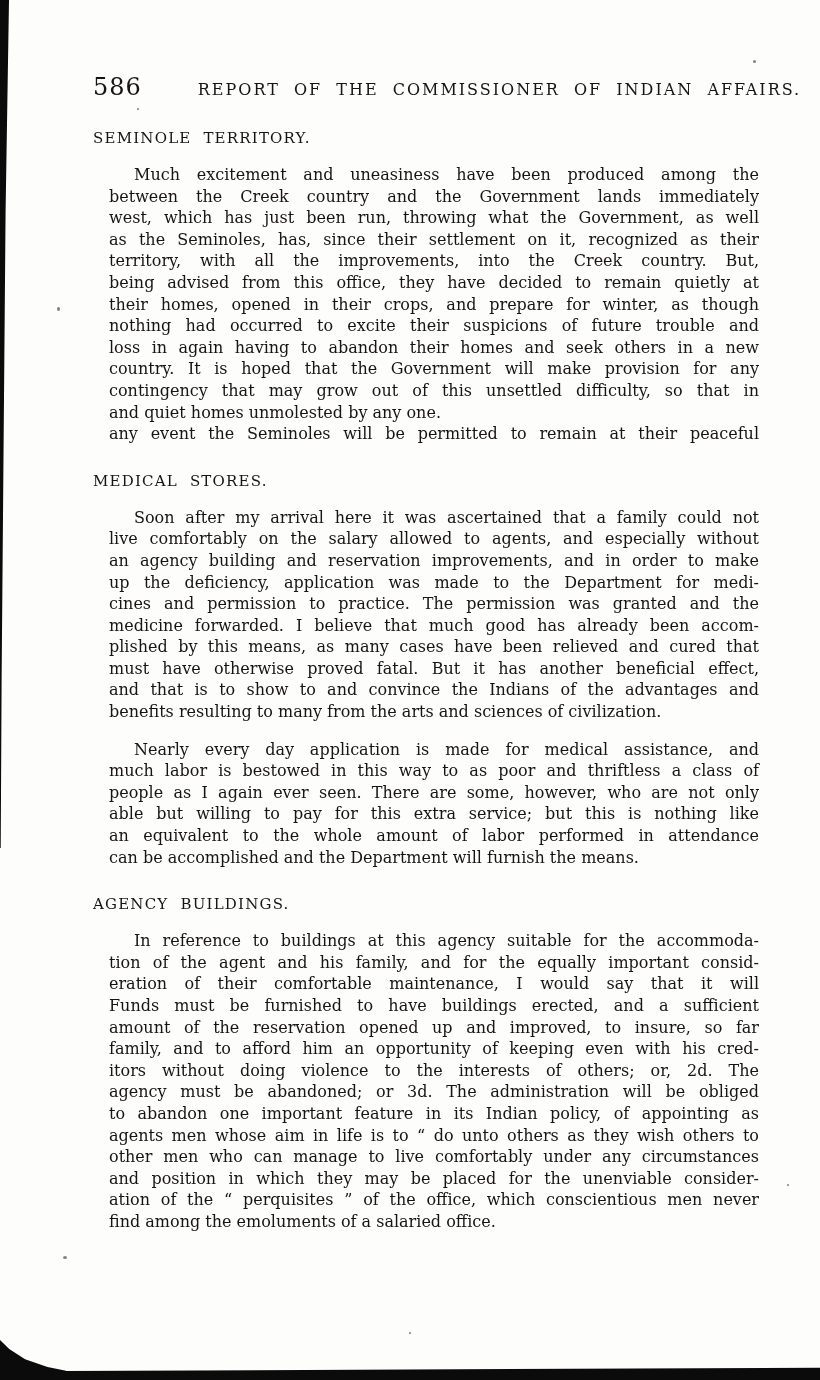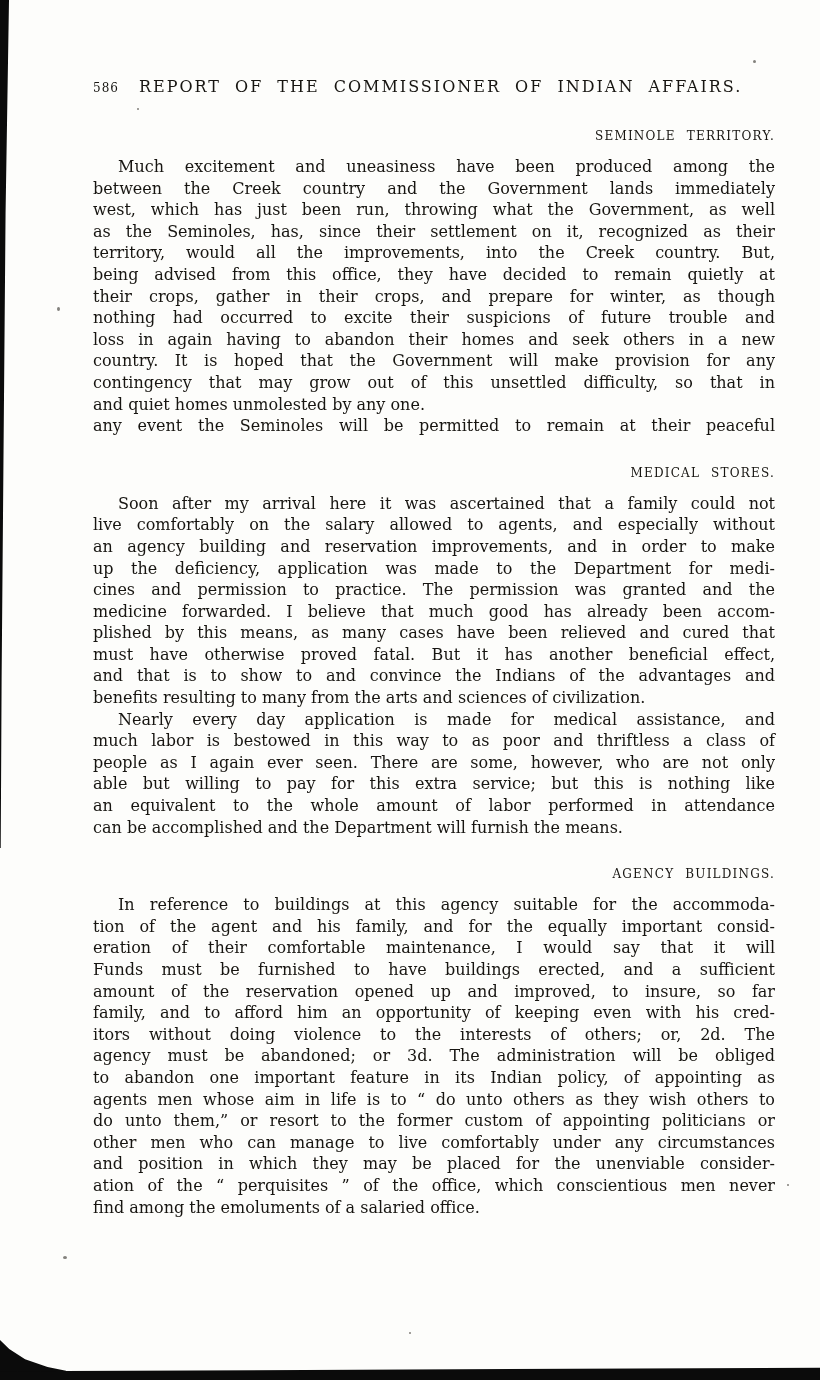--- a/index.html
+++ b/index.html
@@ -18,38 +18,38 @@
     top: 75px;
     width: 682px;
   }
   .running-header {
     display: flex;
     align-items: baseline;
     line-height: 24px;
     white-space: nowrap;
   }
   .page-number {
-    font-size: 12px;
+    font-size: 24px;
     letter-spacing: 1px;
   }
   .running-title {
     font-size: 16px;
     letter-spacing: 2px;
     word-spacing: 7px;
-    margin-left: 20px;
+    margin-left: 56px;
   }
   .section-title {
-    text-align: right;
-    font-size: 12px;
+    text-align: left;
+    font-size: 15px;
     line-height: 20px;
     letter-spacing: 1.2px;
     word-spacing: 6px;
     margin: 26px 0 10px 0;
   }
-  .para { margin: 0; }
+  .para { margin: 16px; }
   .para .line {
     font-size: 16px;
     line-height: 21.6px;
     text-align: justify;
     text-align-last: justify;
     white-space: normal;
   }
   .para .line.last { text-align-last: left; }
   .para .line.first { text-indent: 25px; }
 
@@ -92,23 +92,23 @@
     <span class="running-title">REPORT OF THE COMMISSIONER OF INDIAN AFFAIRS.</span>
   </div>
 
   <div>
     <div class="section-title">SEMINOLE TERRITORY.</div>
     <div class="para">
         <div class="line first">Much excitement and uneasiness have been produced among the</div>
         <div class="line">between the Creek country and the Government lands immediately</div>
         <div class="line">west, which has just been run, throwing what the Government, as well</div>
         <div class="line">as the Seminoles, has, since their settlement on it, recognized as their</div>
-        <div class="line">territory, would all the improvements, into the Creek country.  But,</div>
+        <div class="line">territory, with all the improvements, into the Creek country.  But,</div>
         <div class="line">being advised from this office, they have decided to remain quietly at</div>
-        <div class="line">their crops, gather in their crops, and prepare for winter, as though</div>
+        <div class="line">their homes, opened in their crops, and prepare for winter, as though</div>
         <div class="line">nothing had occurred to excite their suspicions of future trouble and</div>
         <div class="line">loss in again having to abandon their homes and seek others in a new</div>
         <div class="line">country.  It is hoped that the Government will make provision for any</div>
         <div class="line">contingency that may grow out of this unsettled difficulty, so that in</div>
         <div class="line last">and quiet homes unmolested by any one.</div>
         <div class="line">any event the Seminoles will be permitted to remain at their peaceful</div>
       </div>
   </div>
 
   <div>
@@ -141,21 +141,20 @@
         <div class="line first">In reference to buildings at this agency suitable for the accommoda-</div>
         <div class="line">tion of the agent and his family, and for the equally important consid-</div>
         <div class="line">eration of their comfortable maintenance, I would say that it will</div>
         <div class="line">Funds must be furnished to have buildings erected, and a sufficient</div>
         <div class="line">amount of the reservation opened up and improved, to insure, so far</div>
         <div class="line">family, and to afford him an opportunity of keeping even with his cred-</div>
         <div class="line">itors without doing violence to the interests of others; or, 2d. The</div>
         <div class="line">agency must be abandoned; or 3d. The administration will be obliged</div>
         <div class="line">to abandon one important feature in its Indian policy, of appointing as</div>
         <div class="line">agents men whose aim in life is to “ do unto others as they wish others to</div>
-        <div class="line">do unto them,” or resort to the former custom of appointing politicians or</div>
         <div class="line">other men who can manage to live comfortably under any circumstances</div>
         <div class="line">and position in which they may be placed for the unenviable consider-</div>
         <div class="line">ation of the “ perquisites ” of the office, which conscientious men never</div>
         <div class="line last">find among the emoluments of a salaried office.</div>
       </div>
   </div>
 
 </div>
 
 <div class="edge-strip-left"></div>

